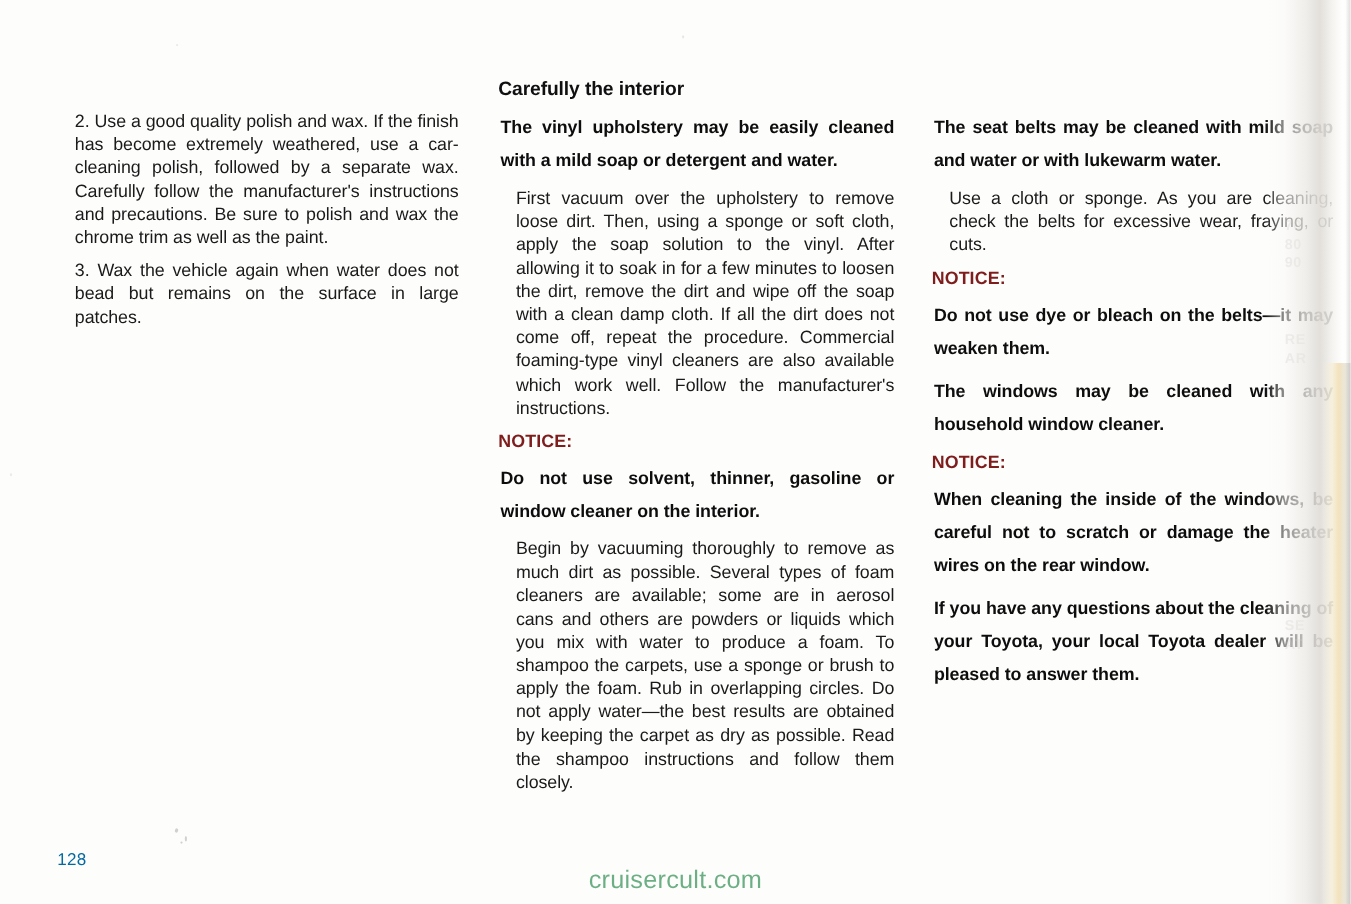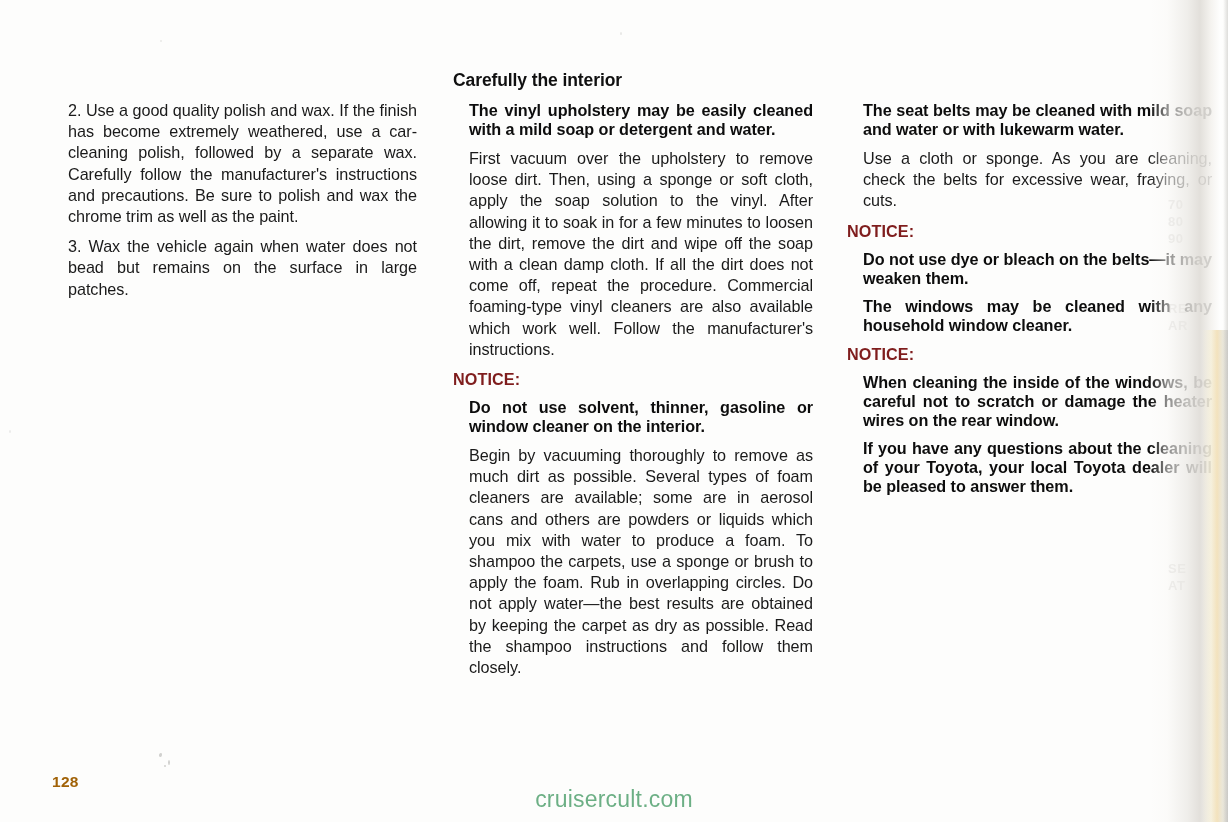--- a/index.html
+++ b/index.html
@@ -103,23 +103,23 @@
     font-size: 16.2px;
     line-height: 21.2px;
     text-align: justify;
     text-justify: inter-word;
     color: #1a1a1a;
     letter-spacing: -0.05px;
   }
   p.body.last { margin-bottom: 0; }
 
   p.bold {
-    margin: 0 0 9px 16px;
+    margin: 0 0 9px 2px;
     font-size: 16.2px;
-    line-height: 19px;
+    line-height: 30px;
     font-weight: bold;
     text-align: justify;
     text-justify: inter-word;
     color: #0d0d0d;
     letter-spacing: -0.05px;
   }
   p.notice {
     margin: 0 0 8px 0;
     font-size: 16.2px;
     line-height: 21px;
@@ -129,23 +129,22 @@
   }
 
   
   .blk { position: absolute; left: 0; right: 0; }
 
   .page-number {
     position: absolute;
     left: 52px;
     top: 773px;
     font-size: 15.5px;
-    color: #a16207;
+    color: #0369a1;
     letter-spacing: 0.3px;
-    font-weight: bold;
   }
 
   .watermark {
     position: absolute;
     left: 0;
     right: 0;
     top: 786px;
     text-align: center;
     font-size: 23px;
     color: #15803d;

